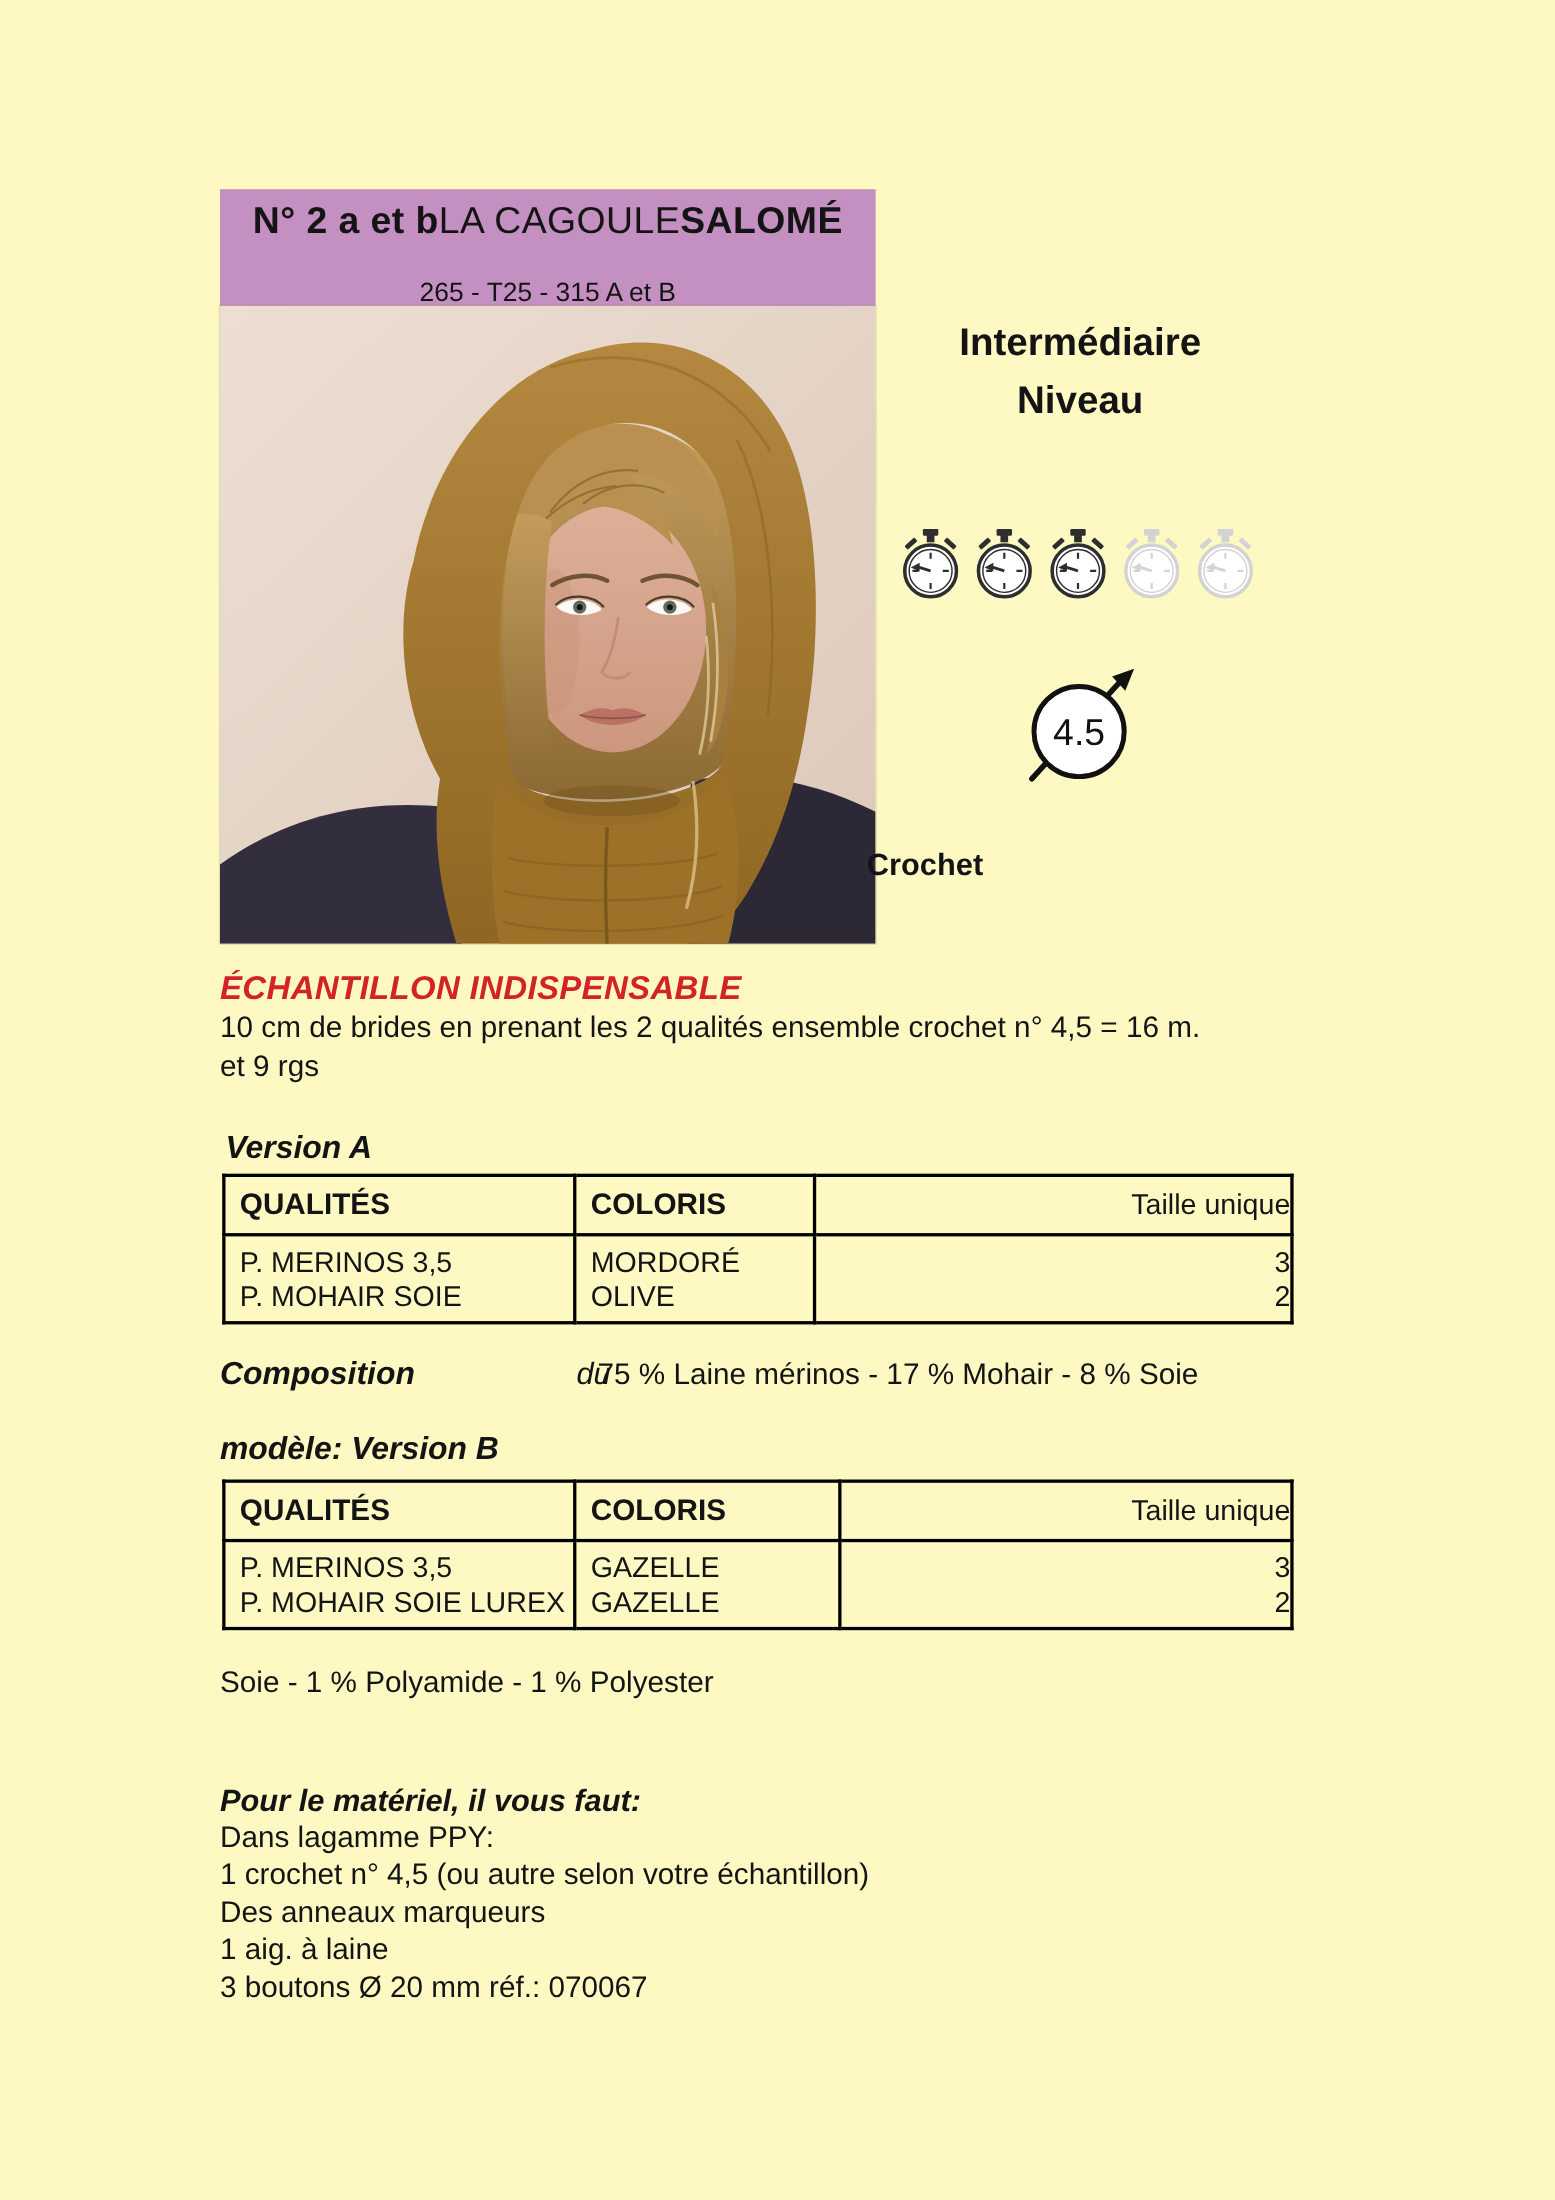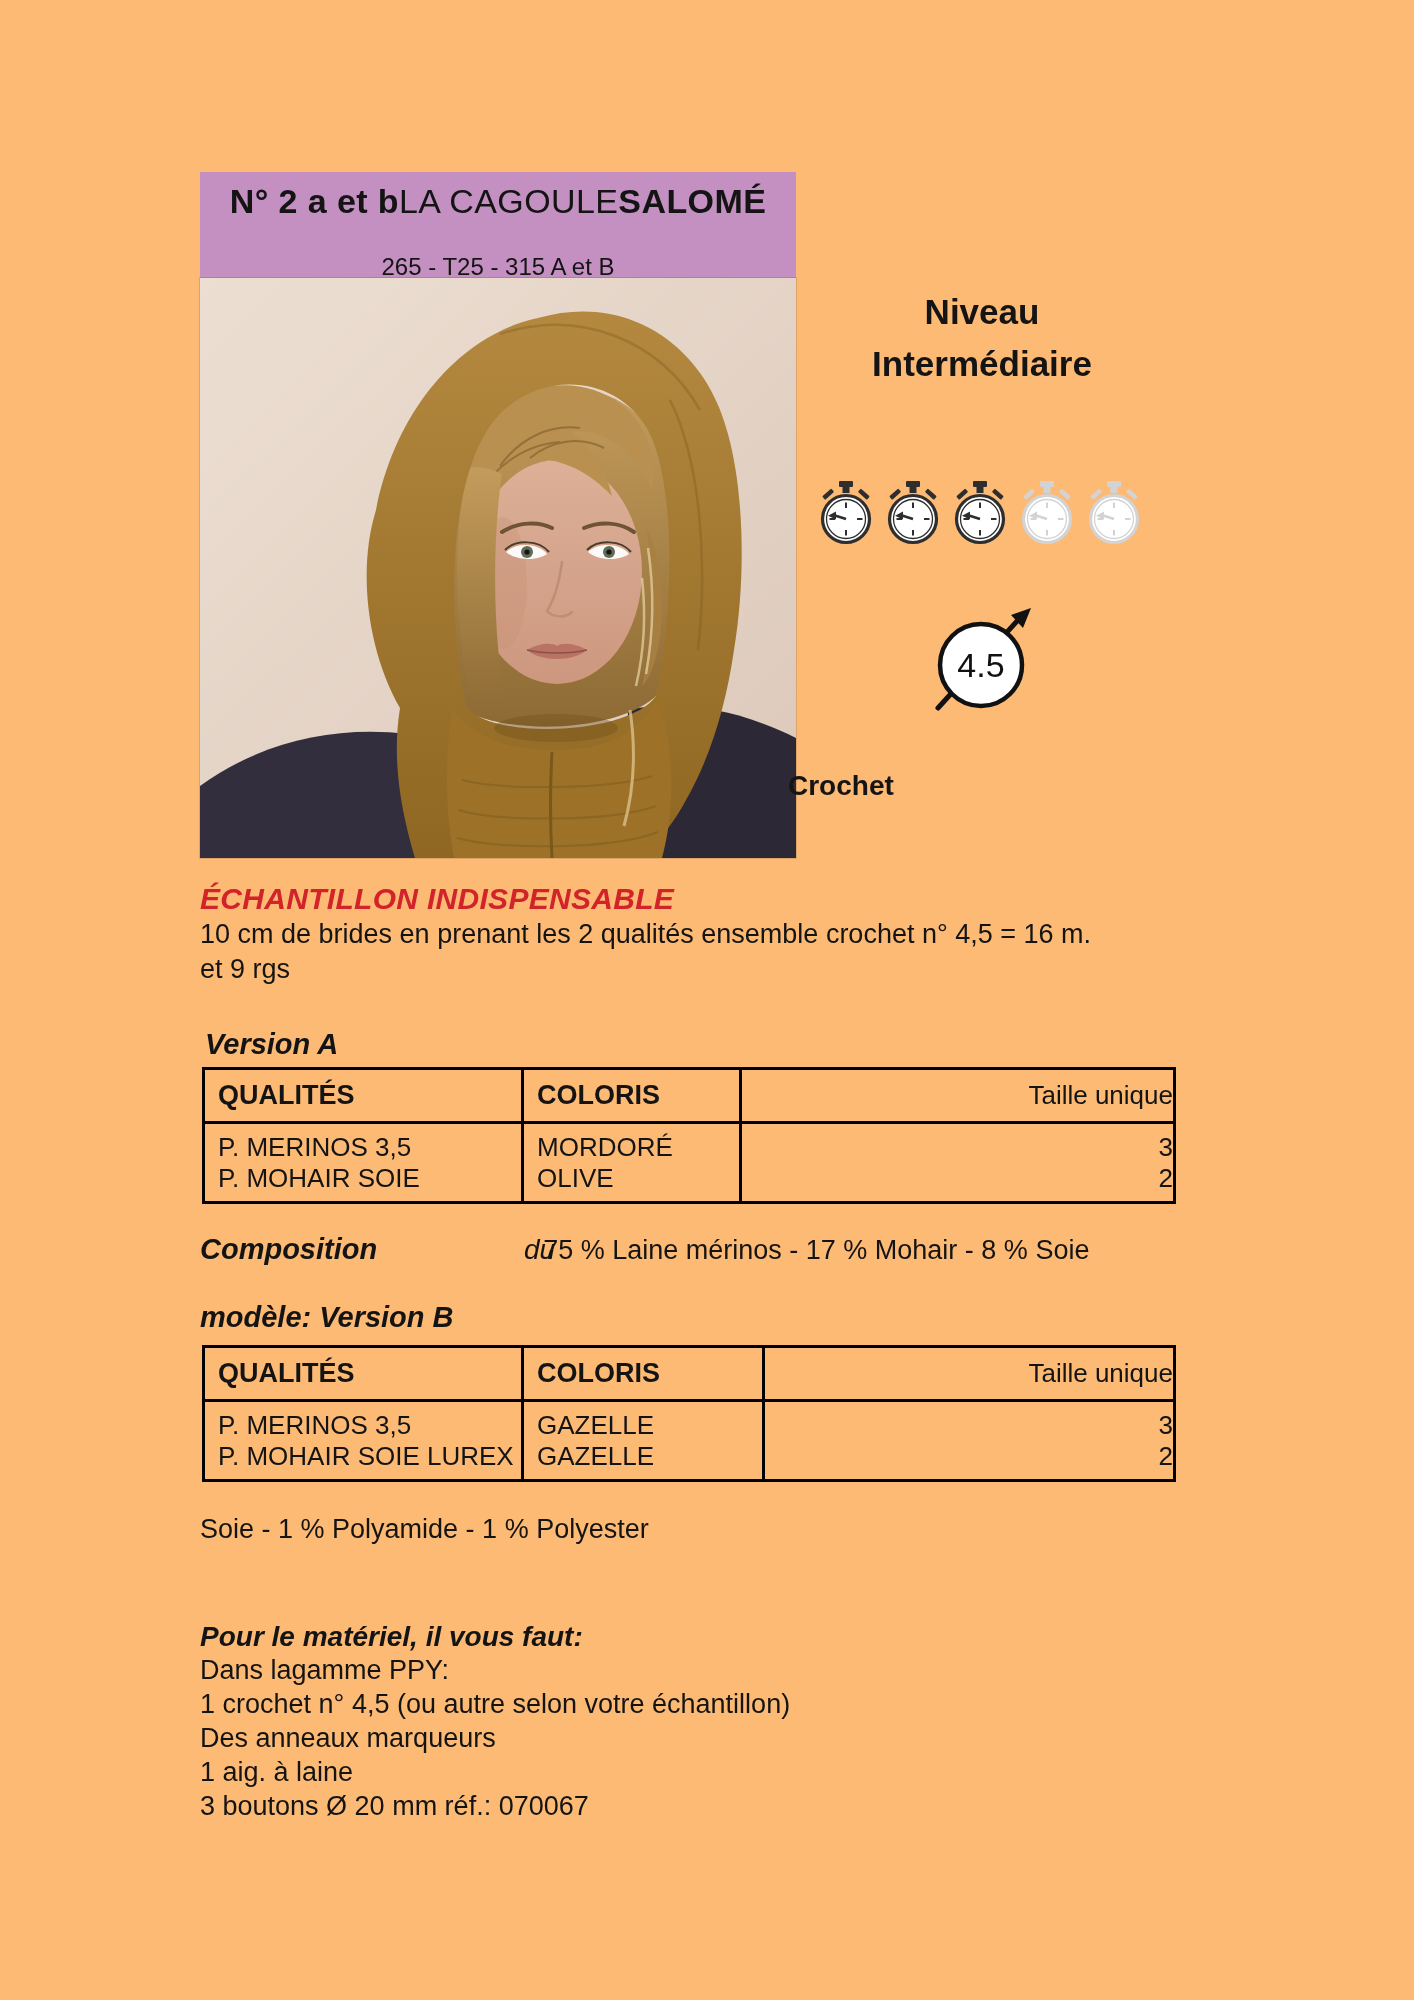--- a/index.html
+++ b/index.html
@@ -1,16 +1,16 @@
 <!DOCTYPE html>
 <html><head>
 <meta charset="utf-8">
 <style>
   html,body{margin:0;padding:0;background:#fff}
-  .page{position:relative;width:1414px;height:2000px;background:#fdba74;overflow:hidden;
+  .page{position:relative;width:1414px;height:2000px;background:#fef9c3;overflow:hidden;
         font-family:"Liberation Sans",sans-serif;color:#141414}
   .abs{position:absolute}
 
   
   .band{left:200px;top:172px;width:596px;height:106px;text-align:center;
         padding-top:9px;box-sizing:border-box;background:#c490c1}
   .band-title{font-size:34px;line-height:40px;letter-spacing:.4px;white-space:nowrap}
   .b{font-weight:bold}
   .band-sub{font-size:24px;margin-top:32px}
 
@@ -133,22 +133,22 @@
       <path d="M252 432 C282 464 310 472 356 472 C404 472 434 458 458 422 C474 468 476 528 462 580 L254 580 C244 528 246 470 252 432 Z" fill="#9d7228"></path>
       <ellipse cx="356" cy="450" rx="62" ry="14" fill="#6e4f1a" opacity=".38"></ellipse>
       <path d="M352 474 C350 510 350 545 352 580" stroke="#6f5118" stroke-width="3" opacity=".8" fill="none"></path>
       <path d="M262 502 C300 512 410 512 452 498 M258 532 C300 544 412 544 456 528 M257 560 C300 572 412 572 458 554" stroke="#7c5a1d" stroke-width="2" opacity=".5" fill="none"></path>
       <path d="M470 122 C500 182 508 282 498 372 M300 56 C380 30 460 62 500 132" stroke="#7c5a1d" stroke-width="2.5" opacity=".35" fill="none"></path>
       <path d="M430 432 C436 472 434 512 424 548" stroke="#d9c089" stroke-width="3" opacity=".8" fill="none"></path>
     </svg>
   </div>
 
   <div class="abs niveau">
+    <div>Intermédiaire</div>
     <div>Niveau</div>
-    <div>Intermédiaire</div>
   </div>
 
   <div class="abs sw-row">
     <span class="sw sw-dark">
         <svg width="56" height="64" viewBox="0 0 56 64">
           <g fill="currentColor">
             <rect x="21" y="0" width="14" height="6" rx="1"></rect>
             <rect x="24.5" y="5" width="7" height="7"></rect>
             <g transform="rotate(-42 10 13)">
               <rect x="4" y="11" width="12" height="4.5" rx="1"></rect>

